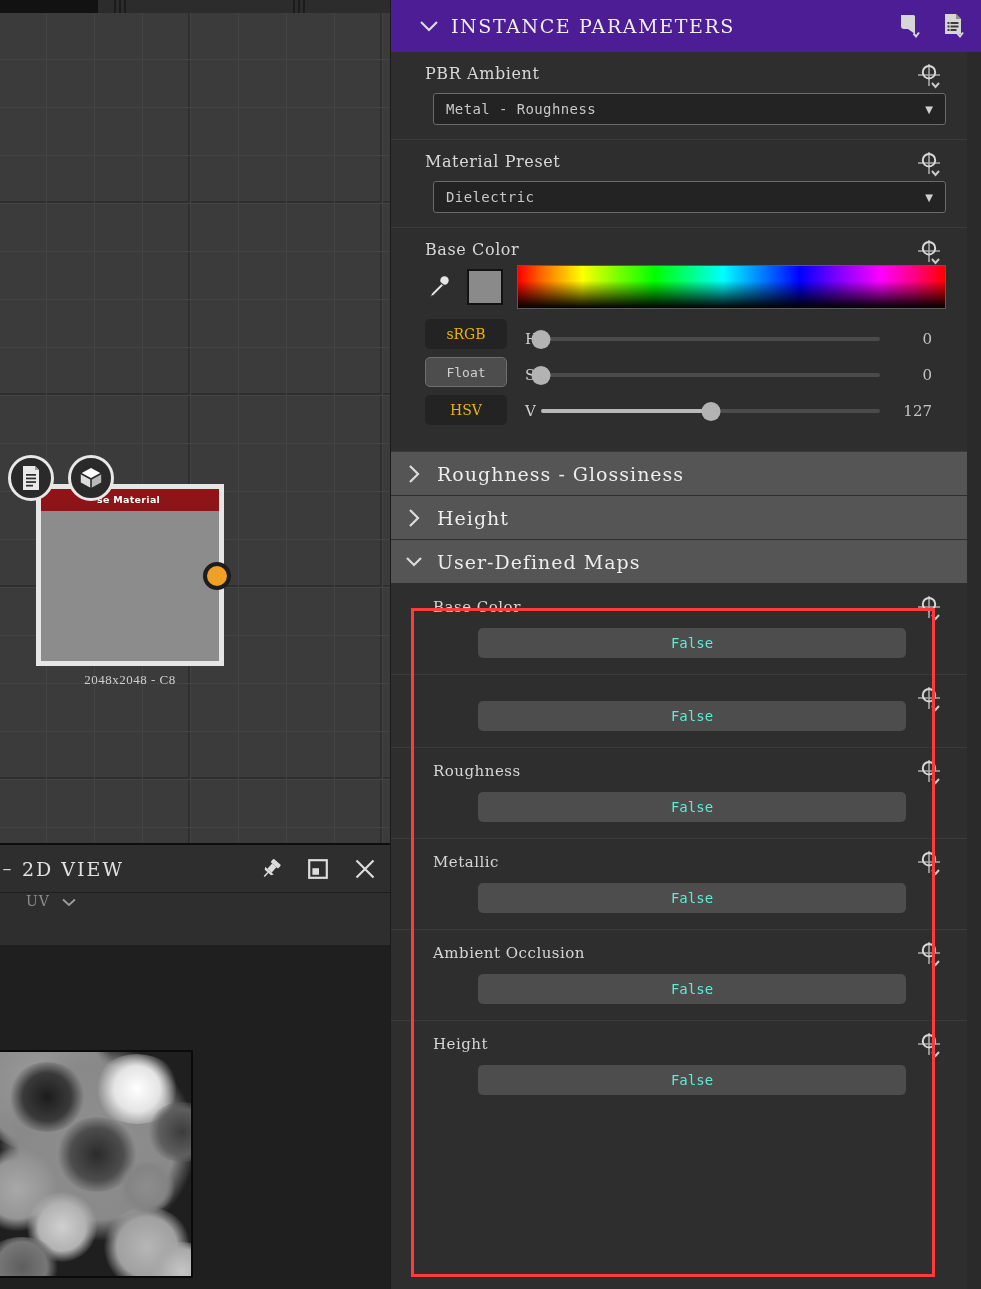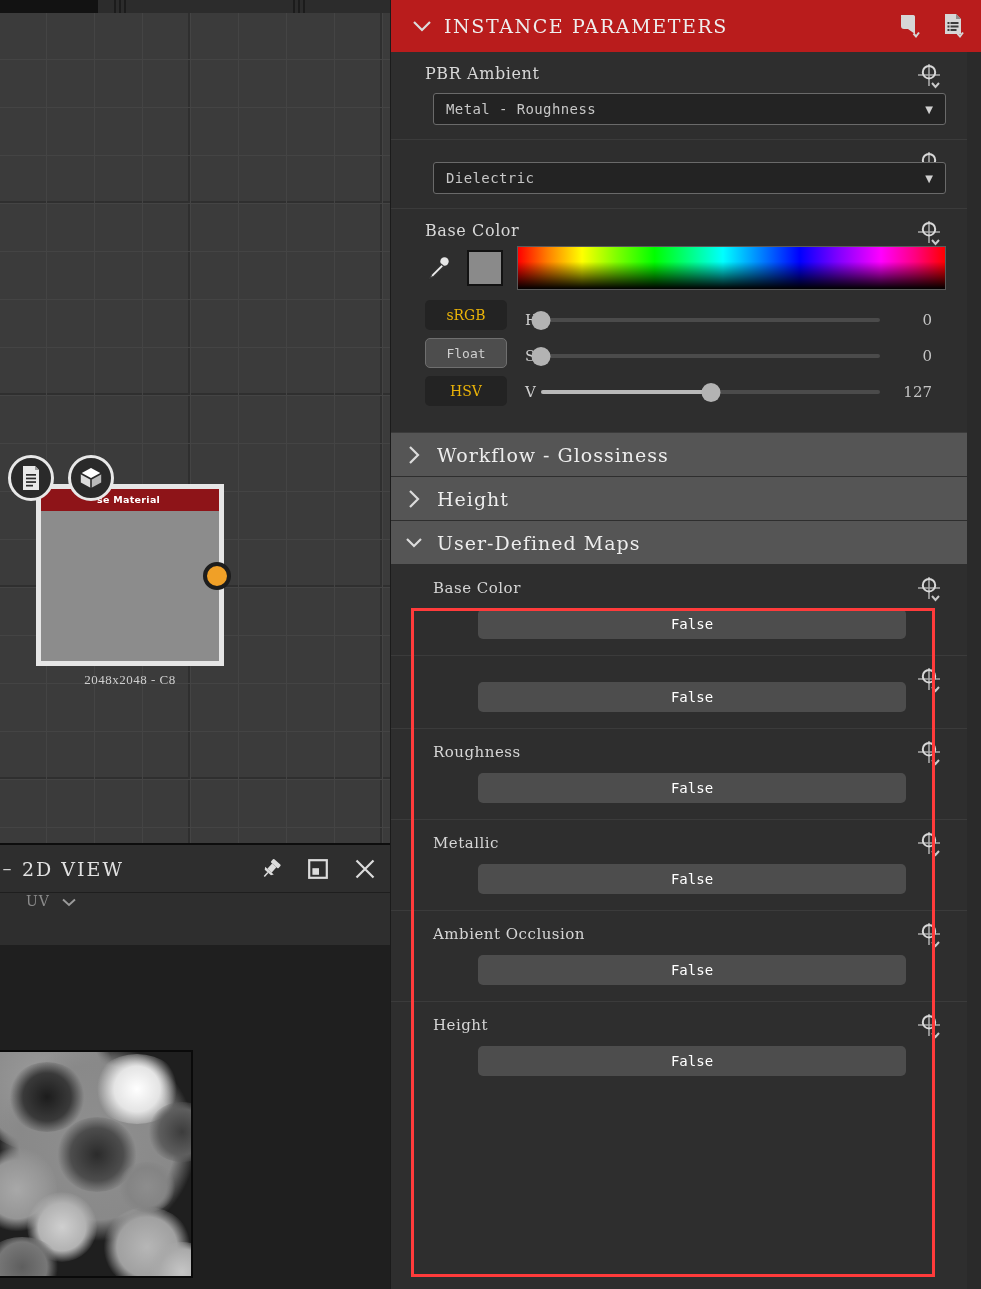--- a/index.html
+++ b/index.html
@@ -220,24 +220,24 @@
     left: 390px; top: 0;
     width: 591px;
     height: 1289px;
     background: #2e2e2e;
     border-left: 1px solid #1b1b1b;
   }
 
   #params-header {
     position: relative;
     height: 52px;
-    background: #b91c1c;
-    display: flex;
-    align-items: center;
-    padding-left: 13px;
+    background: #4c1d95;
+    display: flex;
+    align-items: center;
+    padding-left: 20px;
   }
   #params-header .chev {
     width: 36px;
     display: flex;
     align-items: center;
     justify-content: center;
     color: #d6d6d6;
   }
   #params-title {
     font-family: "DejaVu Serif", serif;
@@ -469,21 +469,21 @@
   .map-value-wrap { padding: 12px 62px 0 87px; }
   .map-value-btn {
     height: 30px;
     background: #4d4d4d;
     border-radius: 5px;
     display: flex;
     align-items: center;
     justify-content: center;
     font-family: "DejaVu Sans Mono", monospace;
     font-size: 14px;
-    color: #ffffff;
+    color: #5eead4;
     cursor: pointer;
   }
 
   
   #red-highlight {
     position: absolute;
     left: 411px;
     top: 608px;
     width: 524px;
     height: 669px;
@@ -652,20 +652,21 @@
         </span>
         <div class="field-wrap">
           <div class="dropdown">
             <span class="dropdown-value">Metal - Roughness</span>
             <span class="dropdown-arrow">▼</span>
           </div>
         </div>
       </div>
 
       <div class="prow">
+        <div class="prow-label">Material Preset</div>
         <span class="fn-icon">
           <svg width="34" height="32" viewBox="0 0 34 32" aria-hidden="true">
             <path d="M17 3 v22 M6 14 h22" stroke="#a9a9a9" stroke-width="1.6" fill="none"></path>
             <path d="M17 5 a6.2 6.2 0 1 0 0 12.4 a6.2 6.2 0 1 0 0 -12.4" stroke="#d8d8d8" stroke-width="2" fill="none"></path>
             <path d="M20 22 L23.5 26 L27 22" stroke="#c9c9c9" stroke-width="2" fill="none"></path>
           </svg>
         </span>
         <div class="field-wrap">
           <div class="dropdown">
             <span class="dropdown-value">Dielectric</span>
@@ -733,21 +734,21 @@
           </div>
         </div>
       </div>
 
       <div class="section-header">
         <span class="chev">
           <svg width="16" height="22" viewBox="0 0 16 22" aria-hidden="true">
             <path d="M4 3 L12 11 L4 19" stroke="#dcdcdc" stroke-width="2.2" fill="none"></path>
           </svg>
         </span>
-        <span class="section-title">Workflow - Glossiness</span>
+        <span class="section-title">Roughness - Glossiness</span>
       </div>
 
       <div class="section-header">
         <span class="chev">
           <svg width="16" height="22" viewBox="0 0 16 22" aria-hidden="true">
             <path d="M4 3 L12 11 L4 19" stroke="#dcdcdc" stroke-width="2.2" fill="none"></path>
           </svg>
         </span>
         <span class="section-title">Height</span>
       </div>

